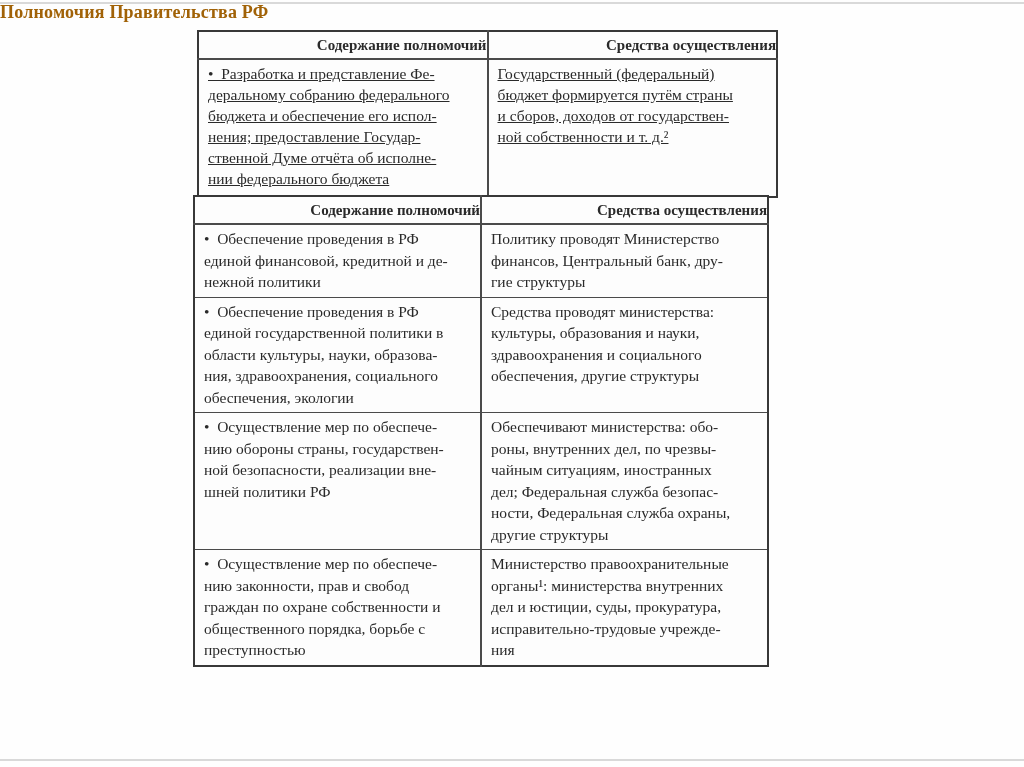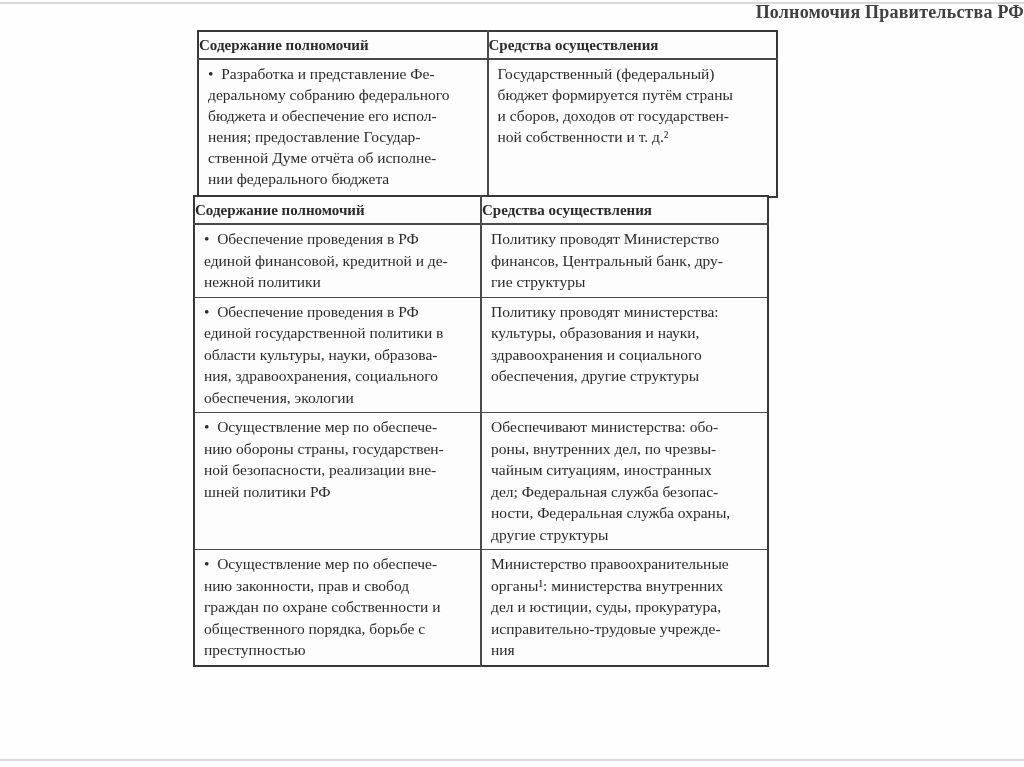--- a/index.html
+++ b/index.html
@@ -22,54 +22,54 @@
     height: 2px;
     background: #d9d9d9;
   }
   .frame-line.top { top: 2px; }
   .frame-line.bottom { top: 759px; }
   .title {
     position: absolute;
     top: 2px;
     left: 0;
     width: 100%;
-    text-align: right;
+    text-align: left;
     font-size: 18px;
     font-weight: bold;
-    color: #404040;
+    color: #a16207;
     letter-spacing: 0.2px;
   }
   table {
     position: absolute;
     border-collapse: collapse;
     table-layout: fixed;
     background: #fdfdfd;
     color: #2a2a2a;
     border: 2px solid #383838;
   }
   .t1 { left: 197px; top: 30px; width: 581px; }
   .t2 { left: 193px; top: 195px; width: 576px; }
   th, td { border: 1px solid #4a4a4a; }
   th:first-child, td:first-child { border-right-width: 2px; }
   th {
     font-size: 15px;
     font-weight: bold;
-    text-align: left;
+    text-align: right;
     height: 28px;
     vertical-align: middle;
     border-bottom-width: 2px;
     width: 50%;
   }
   td {
     font-size: 15.5px;
     vertical-align: top;
     padding: 3px 8px 4px 9px;
     white-space: pre-line;
   }
-  .t1 td { line-height: 21px; height: 138px; }
+  .t1 td { line-height: 21px; height: 138px; text-decoration: underline; }
   .t2 td { line-height: 21.5px; margin-top: 28px; }
 </style>
 </head>
 <body>
 
 <div class="slide">
   <div class="frame-line top"></div>
   <div class="frame-line bottom"></div>
 
   <h1 class="title">Полномочия Правительства РФ</h1>
@@ -112,21 +112,21 @@
         <td>Политику проводят Министерство
 финансов, Центральный банк, дру-
 гие структуры</td>
       </tr>
       <tr>
         <td>• Обеспечение проведения в РФ
 единой государственной политики в
 области культуры, науки, образова-
 ния, здравоохранения, социального
 обеспечения, экологии</td>
-        <td>Политику проводят министерства:
+        <td>Средства проводят министерства:
 культуры, образования и науки,
 здравоохранения и социального
 обеспечения, другие структуры</td>
       </tr>
       <tr>
         <td>• Осуществление мер по обеспече-
 нию обороны страны, государствен-
 ной безопасности, реализации вне-
 шней политики РФ</td>
         <td>Обеспечивают министерства: обо-

